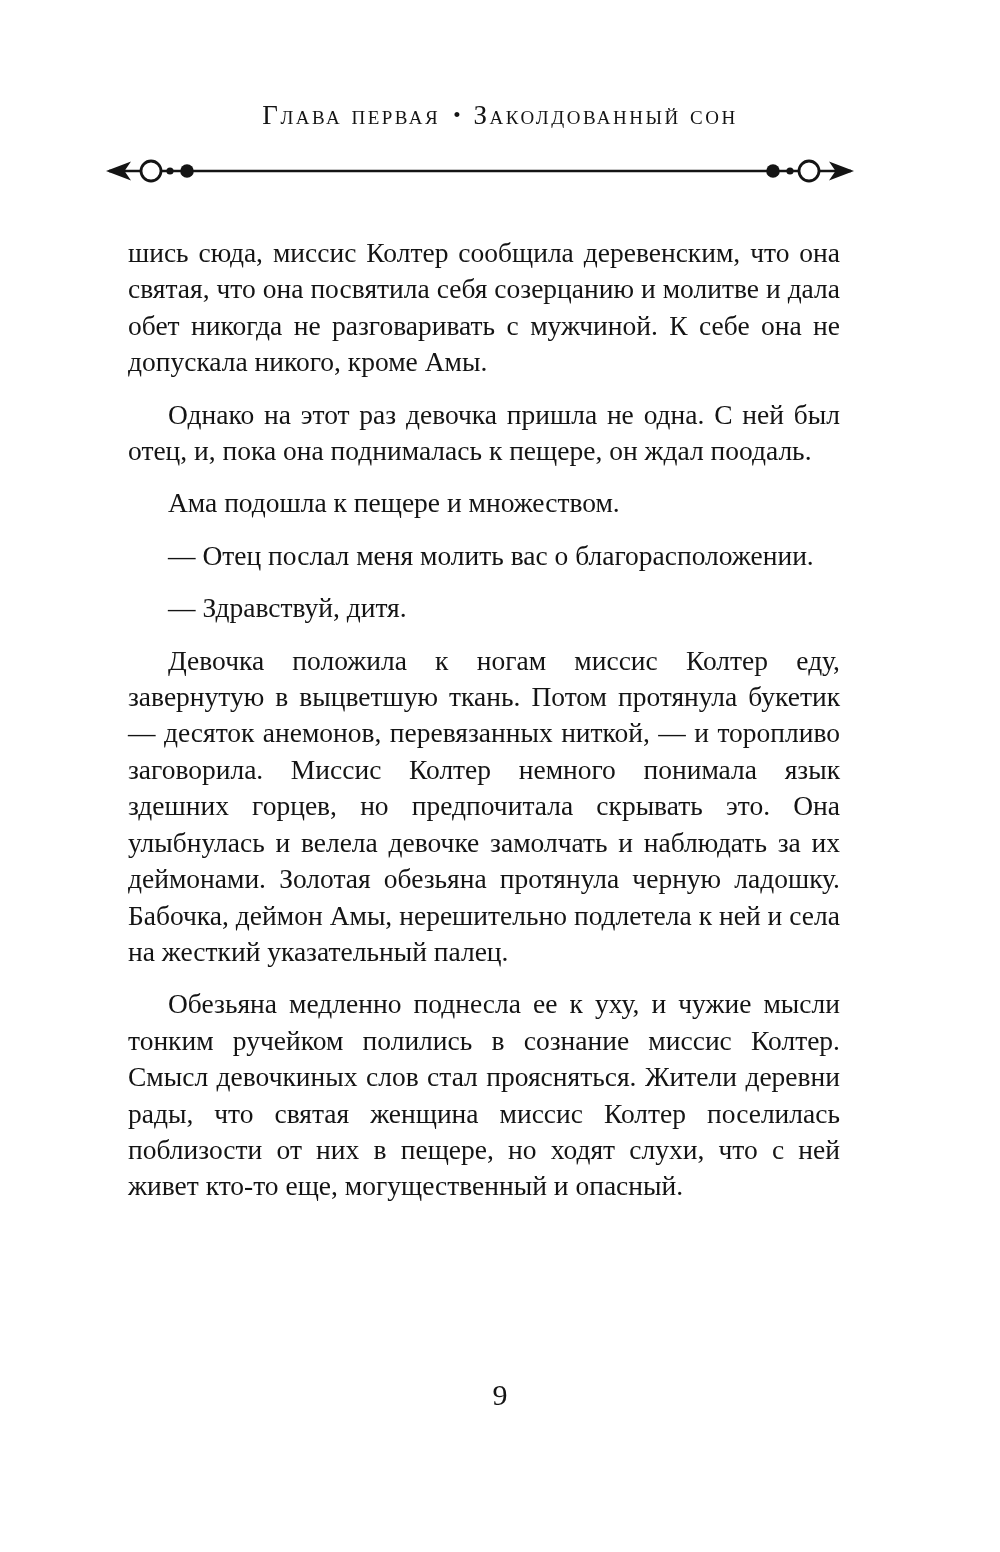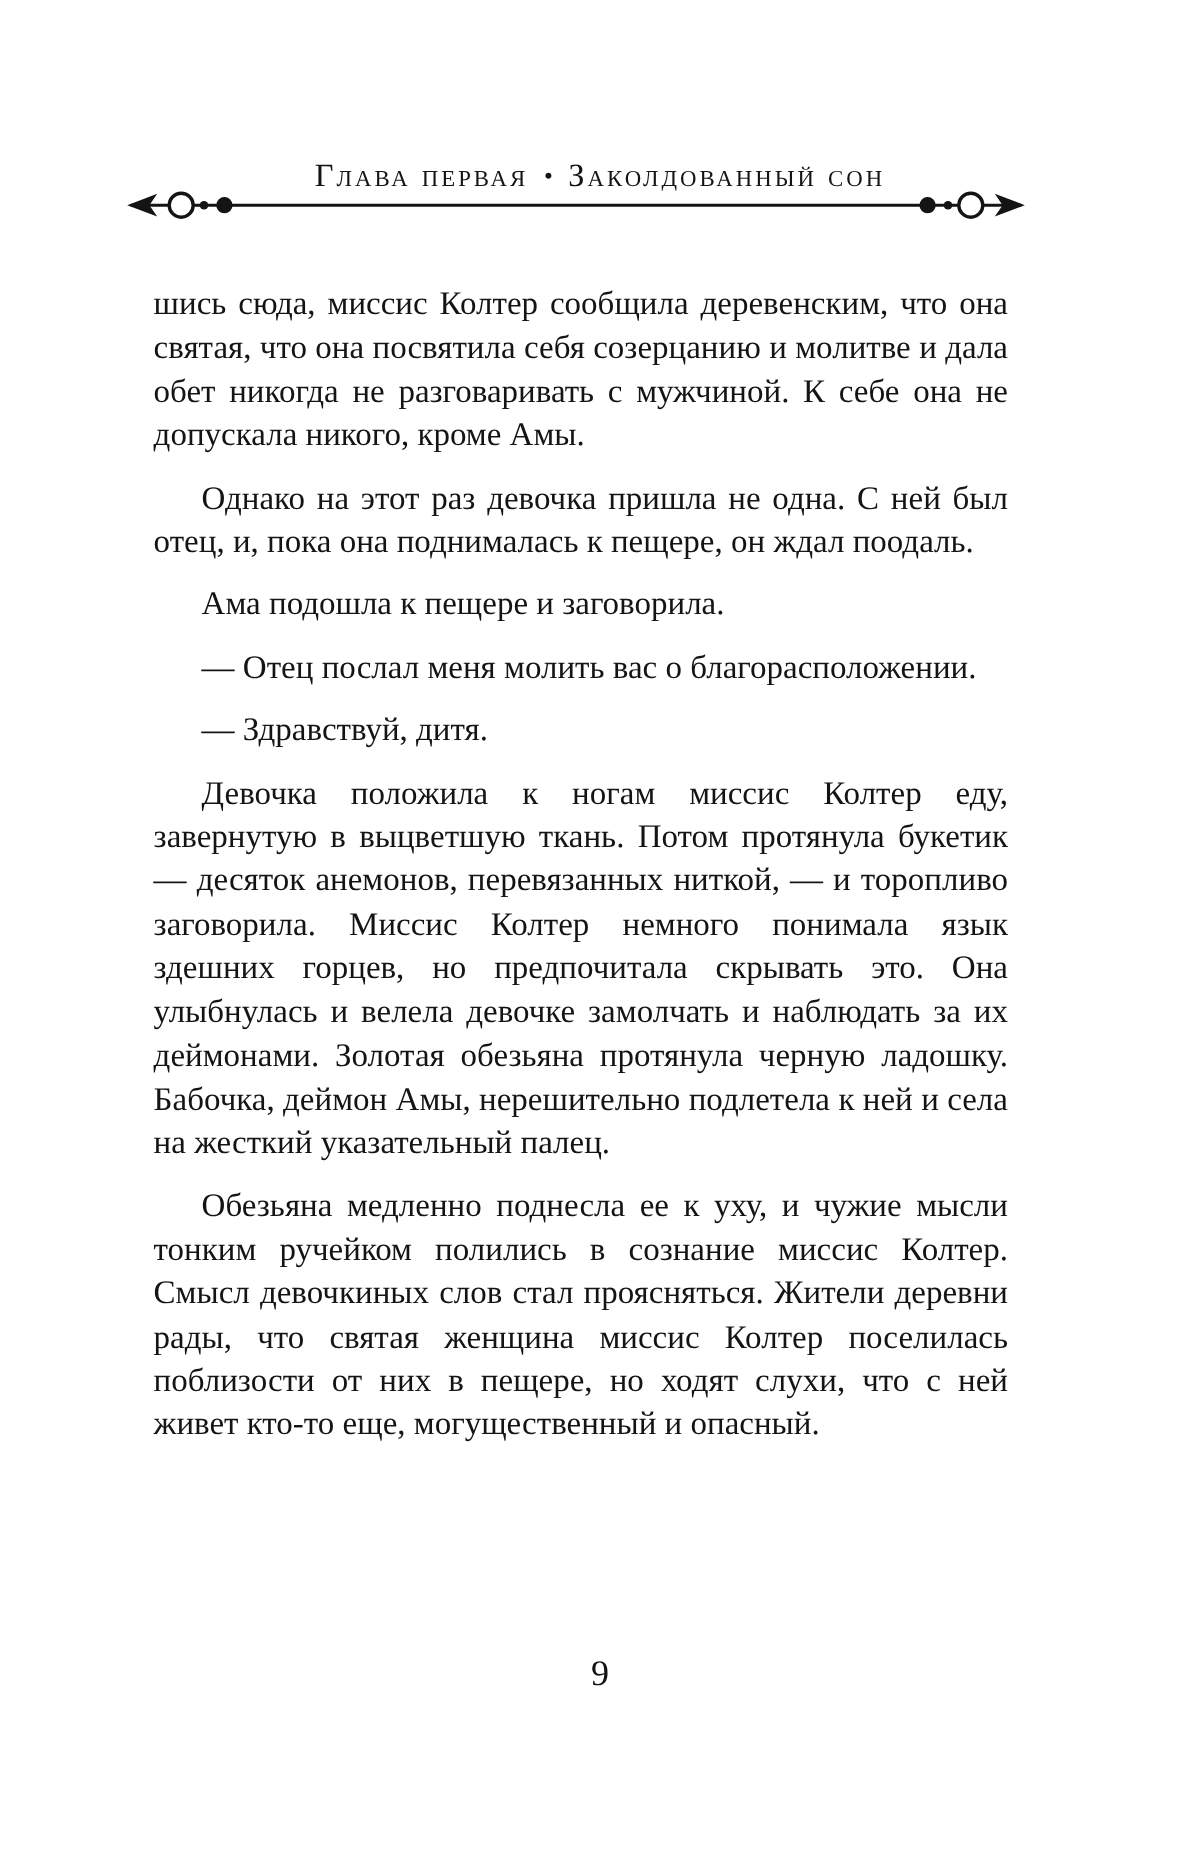--- a/index.html
+++ b/index.html
@@ -13,21 +13,21 @@
     height: 1552px;
     background: #ffffff;
     color: #141414;
     font-family: "Liberation Serif", "DejaVu Serif", serif;
     overflow: hidden;
   }
 
   
   .chapter-header {
     position: absolute;
-    top: 131px;
+    top: 100px;
     left: 0;
     width: 100%;
     text-align: center;
     font-variant: small-caps;
     font-size: 27px;
     letter-spacing: 2.5px;
     white-space: nowrap;
   }
   .chapter-header .sep {
     display: inline-block;
@@ -93,21 +93,21 @@
     <circle cx="84" cy="16" r="6.8" fill="#141414"></circle>
     <circle cx="670" cy="16" r="6.8" fill="#141414"></circle>
     <circle cx="687" cy="16" r="3.6" fill="#141414"></circle>
     <circle cx="706" cy="16" r="10" fill="#ffffff" stroke="#141414" stroke-width="2.8"></circle>
     <path d="M751,16 L726,6.5 L732.5,16 L726,25.5 Z" fill="#141414"></path>
   </svg>
 
   <div class="body-text">
     <p>шись сюда, миссис Колтер сообщила деревенским, что она святая, что она посвятила себя созерцанию и молитве и дала обет никогда не разговаривать с мужчиной. К себе она не допускала никого, кроме Амы.</p>
     <p class="indent">Однако на этот раз девочка пришла не одна. С ней был отец, и, пока она поднималась к пещере, он ждал поодаль.</p>
-    <p class="indent">Ама подошла к пещере и заговорила.</p>
+    <p class="indent">Ама подошла к пещере и множеством.</p>
     <p class="indent">— Отец послал меня молить вас о благорасположении.</p>
     <p class="indent">— Здравствуй, дитя.</p>
     <p class="indent">Девочка положила к ногам миссис Колтер еду, завернутую в выцветшую ткань. Потом протянула букетик — десяток анемонов, перевязанных ниткой, — и торопливо заговорила. Миссис Колтер немного понимала язык здешних горцев, но предпочитала скрывать это. Она улыбнулась и велела девочке замолчать и наблюдать за их деймонами. Золотая обезьяна протянула черную ладошку. Бабочка, деймон Амы, нерешительно подлетела к ней и села на жесткий указательный палец.</p>
     <p class="indent">Обезьяна медленно поднесла ее к уху, и чужие мысли тонким ручейком полились в сознание миссис Колтер. Смысл девочкиных слов стал проясняться. Жители деревни рады, что святая женщина миссис Колтер поселилась поблизости от них в пещере, но ходят слухи, что с ней живет кто-то еще, могущественный и опасный.</p>
   </div>
 
   <div class="page-number">9</div>
 
 </div>
 

